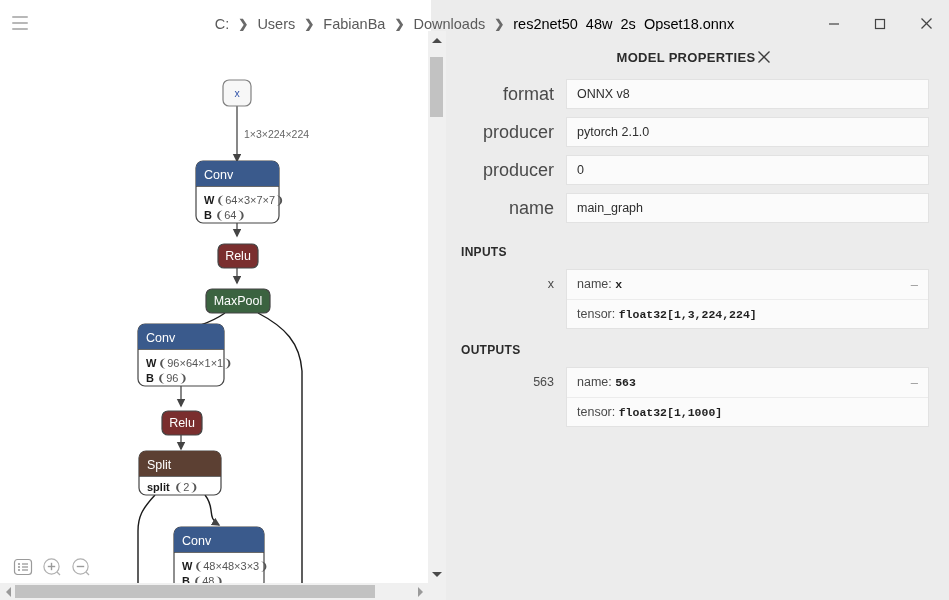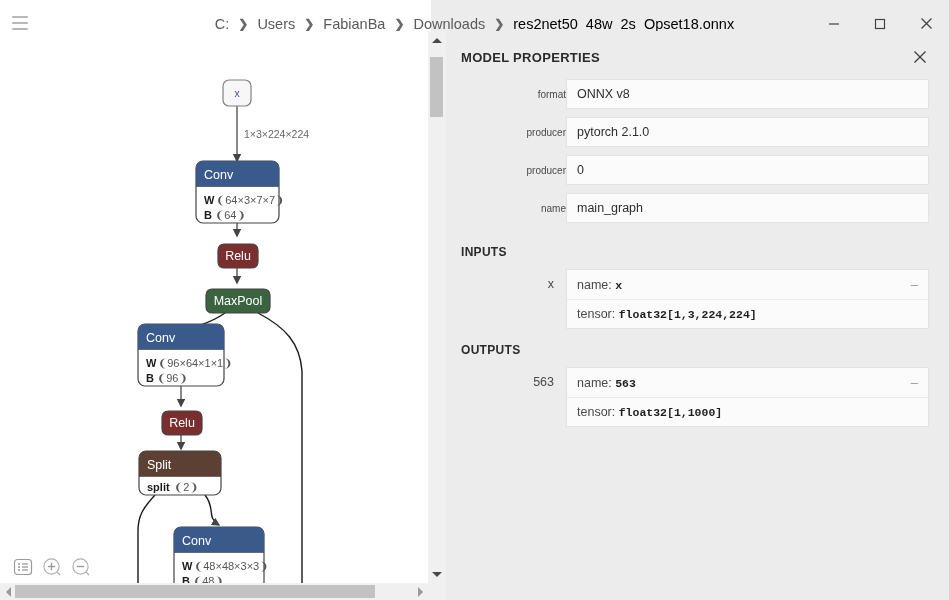--- a/index.html
+++ b/index.html
@@ -157,40 +157,40 @@
 
   
   .sidebar {
     position: absolute; right: 0; top: 31px;
     width: 503px; height: 569px;
     background: #ececec;
     padding: 0;
     overflow: hidden;
   }
   .sb-header {
-    display: flex; align-items: center; justify-content: space-between;
+    display: flex; align-items: center; justify-content: center;
     padding: 12px 20px 0 15px;
     height: 40px;
   }
   .sb-title {
     font-size: 13px; font-weight: bold; color: #2b2b2b;
     letter-spacing: 0.3px;
   }
   .sb-close { cursor: pointer; color: #3d3d3d; padding: 2px; }
   .sb-close svg { display: block; }
 
   .prop-list { padding: 8px 20px 0 15px; }
   .prop-row {
     display: flex; align-items: stretch;
     margin-bottom: 8px;
   }
   .prop-name {
     width: 105px; flex: 0 0 105px;
-    text-align: right; padding-right: 0;
-    font-size: 10px; color: #4a4a4a;
+    text-align: right; padding-right: 12px;
+    font-size: 18px; color: #4a4a4a;
     display: flex; align-items: center; justify-content: flex-end;
   }
   .prop-value {
     flex: 1;
     background: #fbfbfb;
     border: 1px solid #e2e2e2;
     padding: 7px 10px;
     font-size: 12.5px; color: #2e2e2e;
     min-height: 29px;
     display: flex; align-items: center;
@@ -204,21 +204,21 @@
   .io-row { display: flex; align-items: flex-start; padding: 0 20px 0 15px; }
   .io-name {
     width: 105px; flex: 0 0 105px;
     text-align: right; padding-right: 12px; padding-top: 8px;
     font-size: 12.5px; color: #4a4a4a;
   }
   .io-card {
     flex: 1; background: #fbfbfb; border: 1px solid #e2e2e2;
   }
   .io-card-line {
-    display: flex; align-items: center; justify-content: space-between;
+    display: flex; align-items: flex-start; justify-content: space-between;
     padding: 7px 10px;
     font-size: 12.5px; color: #4a4a4a;
   }
   .io-card-line.top { border-bottom: 1px solid #ececec; }
   .io-card-line .mono {
     font-family: "Liberation Mono", monospace;
     font-size: 11.5px; color: #1f1f1f; font-weight: bold;
   }
   .io-card-line .mono-bold {
     font-family: "Liberation Mono", monospace;

